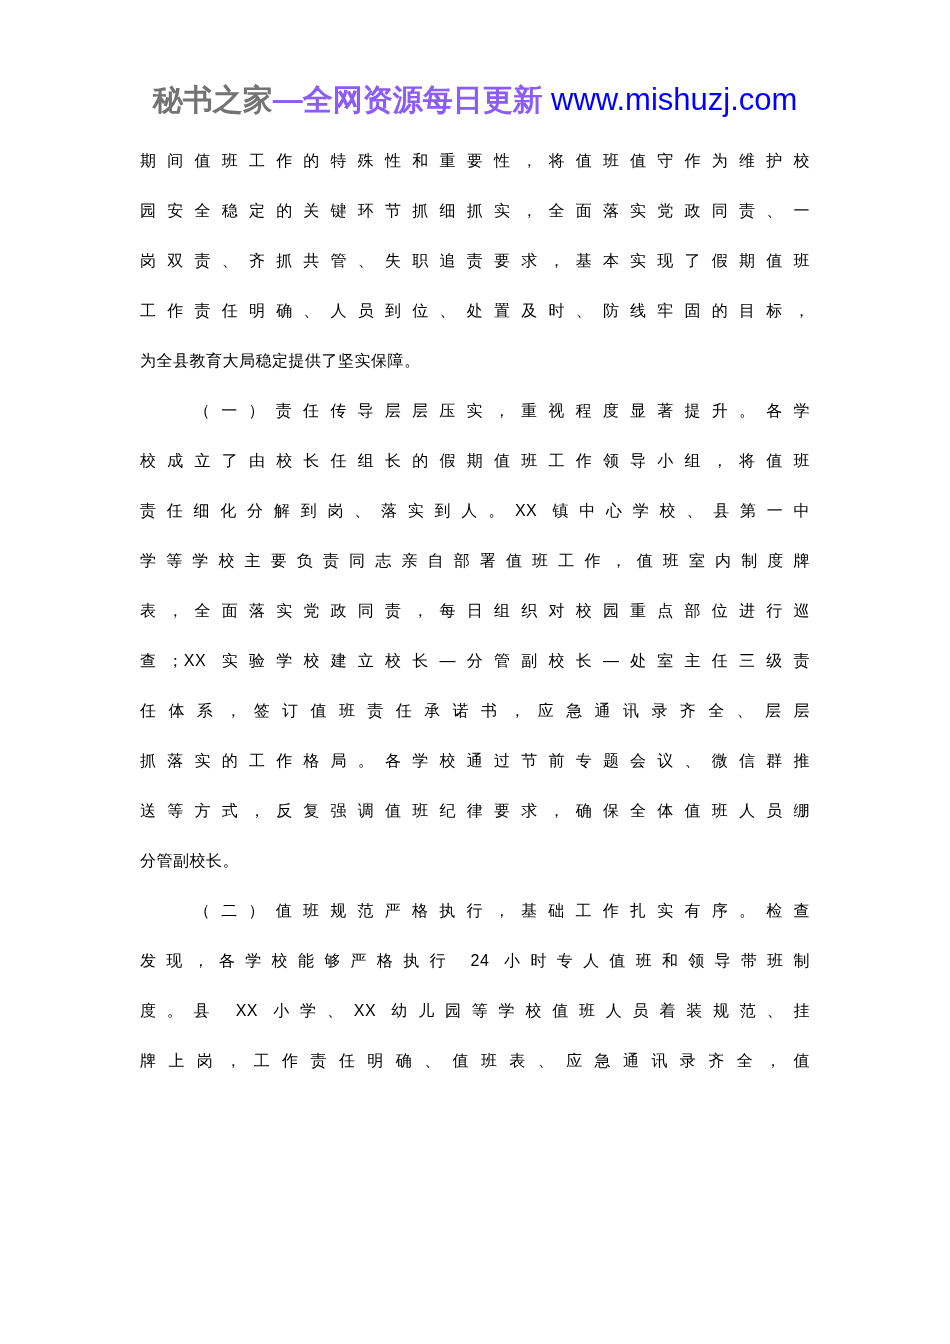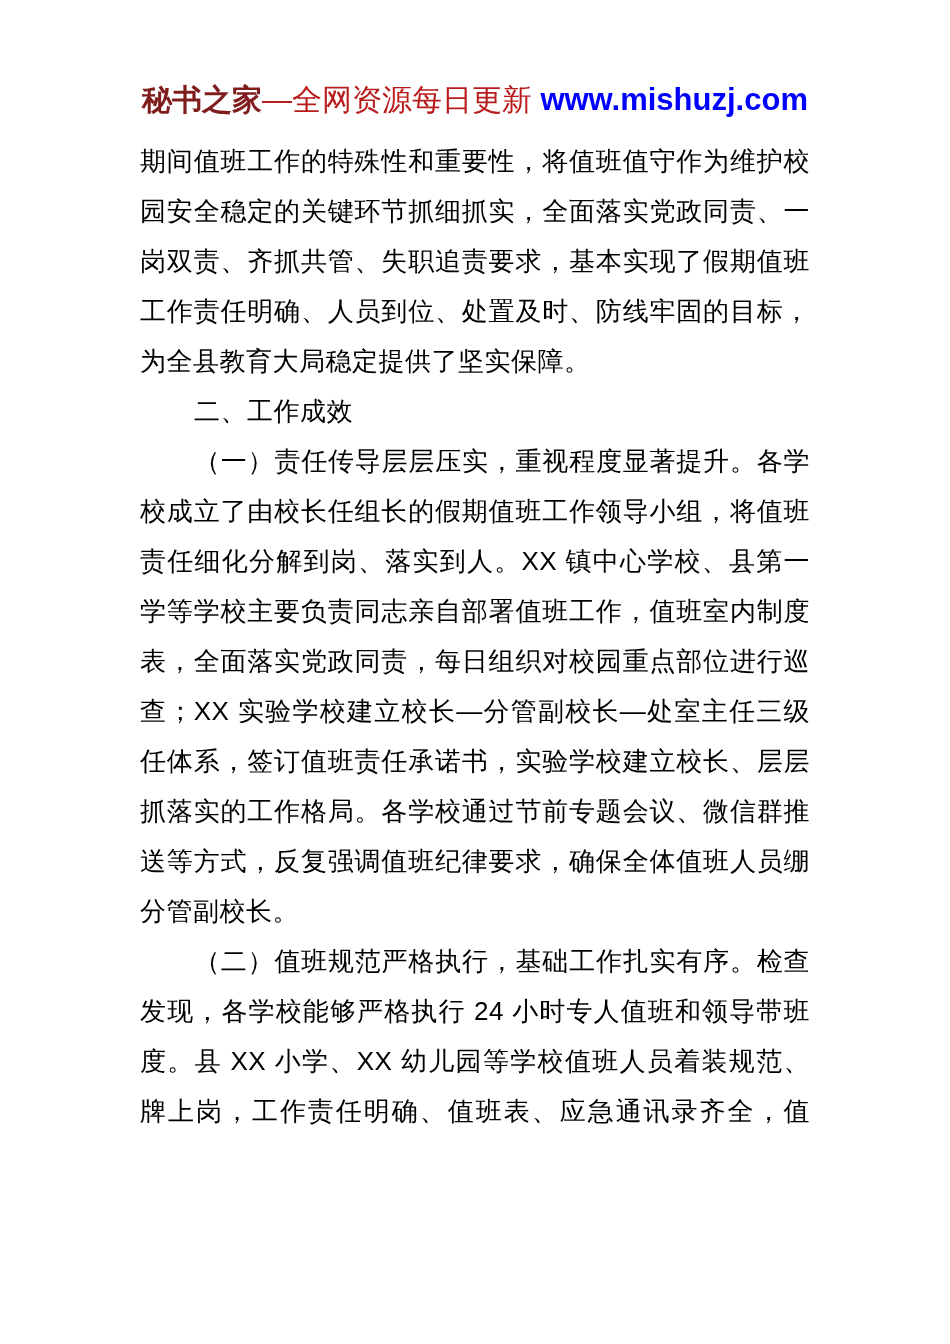--- a/index.html
+++ b/index.html
@@ -42,68 +42,67 @@
   .doc-body {
     position: absolute;
     top: 136px;
     left: 140px;
     width: 670px;
     color: #000000;
   }
   .text-line {
     height: 50px;
     line-height: 50px;
-    font-size: 26px;
+    font-size: 16px;
     letter-spacing: 0.5px;
     text-align: justify;
     text-align-last: justify;
     overflow: hidden;
     color: #000000;
   }
   .text-line.nofill {
     text-align: right;
     text-align-last: left;
   }
 </style>
 </head>
 <body style="background: rgb(255, 255, 255);">
 
 <div class="page">
 
   <div class="doc-header">
-    <span class="brand" style="color: #7f1d1d;">秘书之家</span><span class="tagline" style="color: #b91c1c;">—全网资源每日更新 </span><span class="site-url" style="color: rgb(0, 0, 255); font-weight: bold;">www.mishuzj.com</span>
+    <span class="brand" style="color: #737373;">秘书之家</span><span class="tagline" style="color: #8b5cf6; font-weight: bold;">—全网资源每日更新 </span><span class="site-url" style="color: rgb(0, 0, 255);">www.mishuzj.com</span>
   </div>
 
   <div class="doc-body">
 
       <div class="text-line">期间值班工作的特殊性和重要性，将值班值守作为维护校</div>
 
       <div class="text-line">园安全稳定的关键环节抓细抓实，全面落实党政同责、一</div>
 
       <div class="text-line">岗双责、齐抓共管、失职追责要求，基本实现了假期值班</div>
 
       <div class="text-line">工作责任明确、人员到位、处置及时、防线牢固的目标，</div>
 
       <div class="text-line nofill">为全县教育大局稳定提供了坚实保障。</div>
 
-      <div class="text-line nofill" style="text-indent: 54px;">二、工作成效</div>
 
       <div class="text-line" style="text-indent: 54px;">（一）责任传导层层压实，重视程度显著提升。各学</div>
 
       <div class="text-line">校成立了由校长任组长的假期值班工作领导小组，将值班</div>
 
       <div class="text-line">责任细化分解到岗、落实到人。XX 镇中心学校、县第一中</div>
 
       <div class="text-line">学等学校主要负责同志亲自部署值班工作，值班室内制度牌</div>
 
       <div class="text-line">表，全面落实党政同责，每日组织对校园重点部位进行巡</div>
 
       <div class="text-line">查；XX 实验学校建立校长—分管副校长—处室主任三级责</div>
 
-      <div class="text-line">任体系，签订值班责任承诺书，实验学校建立校长、层层</div>
+      <div class="text-line">任体系，签订值班责任承诺书，应急通讯录齐全、层层</div>
 
       <div class="text-line">抓落实的工作格局。各学校通过节前专题会议、微信群推</div>
 
       <div class="text-line">送等方式，反复强调值班纪律要求，确保全体值班人员绷</div>
 
       <div class="text-line nofill">分管副校长。</div>
 
       <div class="text-line" style="text-indent: 54px;">（二）值班规范严格执行，基础工作扎实有序。检查</div>
 
       <div class="text-line">发现，各学校能够严格执行 24 小时专人值班和领导带班制</div>

